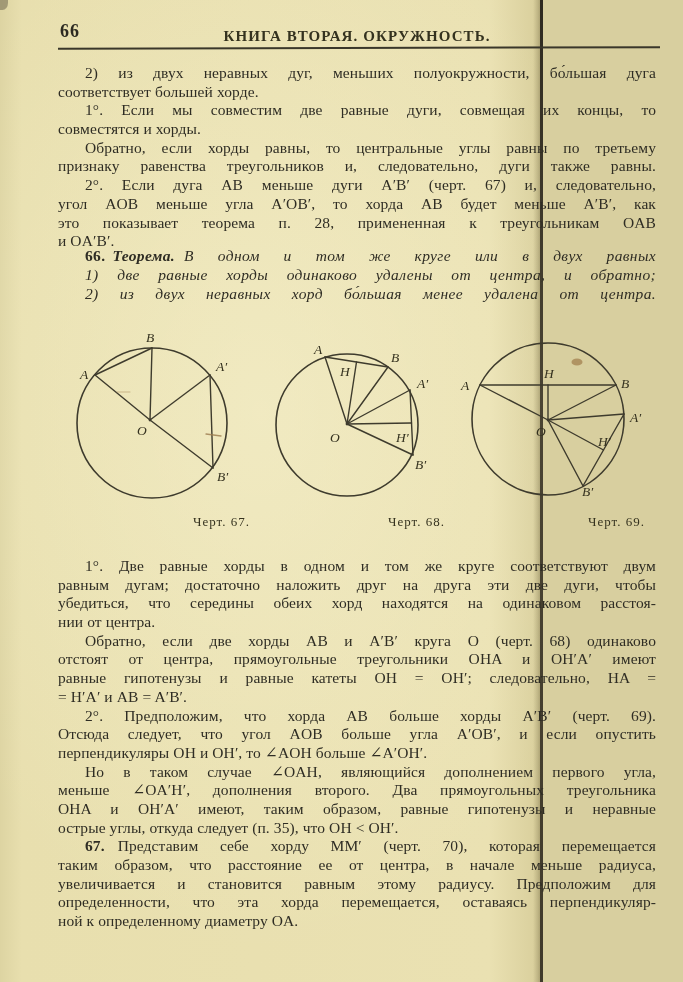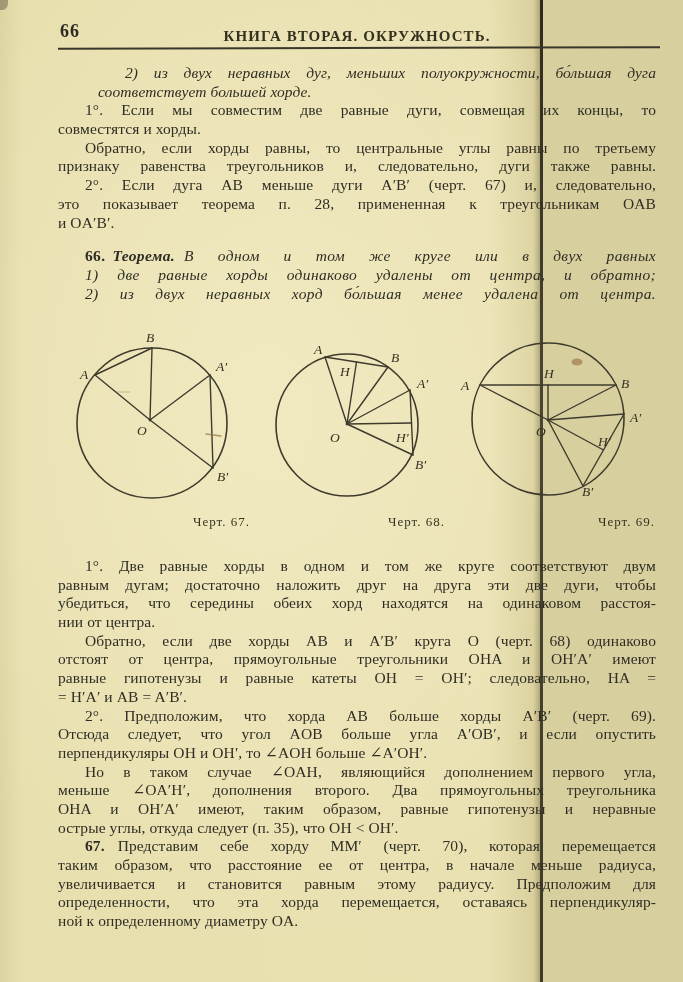--- a/index.html
+++ b/index.html
@@ -25,34 +25,34 @@
   .running-head{position:absolute;left:58px;top:28px;width:598px;text-align:center;
     font-size:15px;font-weight:600;letter-spacing:1.1px;color:#34321f;}
   .head-rule{position:absolute;left:58px;top:47px;width:602px;height:2px;
     background:#3a372a;transform:rotate(-.15deg);}
 
   .col{position:absolute;left:58px;width:598px;}
   .ln{height:18.7px;font-size:15.5px;line-height:18.7px;letter-spacing:.1px;
     text-align:justify;text-align-last:justify;white-space:nowrap;color:#2f2d24;}
   .ln.end{text-align-last:left;}
   .ln.ind{text-indent:27px;}
-  .it{font-style:italic;margin-left:40px;}
+  .it{}
   .sec-theorem .ln{font-style:italic;height:19px;line-height:19px;letter-spacing:.35px;}
   .lead-num{font-weight:bold;font-style:normal;margin-right:7px;}
   .lead-word{font-weight:bold;font-style:italic;margin-right:9px;}
   .lead67{font-weight:bold;margin-right:13px;}
 
   .fig{position:absolute;top:330px;}
   #fig67{left:60px;} #fig68{left:265px;} #fig69{left:455px;}
   .fig svg{overflow:visible;}
   .fig-label{font-family:"Liberation Serif","DejaVu Serif",serif;
     font-style:italic;font-size:13.5px;fill:#34311f;}
   .caption{position:absolute;top:514px;font-size:13px;letter-spacing:1px;
     color:#35321f;text-align:right;}
-  #cap67{left:60px;width:190px;} #cap68{left:265px;width:180px;} #cap69{left:455px;width:200px;}
+  #cap67{left:60px;width:190px;} #cap68{left:265px;width:180px;} #cap69{left:445px;width:200px;}
 </style>
 </head>
 <body>
 
 <div class="page">
   <div class="edge-shade"></div>
   <div class="edge-line"></div>
   <div class="corner-speck"></div>
 
   <div class="page-num">66</div>
@@ -60,20 +60,21 @@
   <div class="head-rule"></div>
 
   <section class="col" style="top:64px">
     <div class="ln it ind">2) из двух неравных дуг, меньших полуокружности, бо́льшая дуга</div>
     <div class="ln it end">соответствует большей хорде.</div>
     <div class="ln ind">1°. Если мы совместим две равные дуги, совмещая их концы, то</div>
     <div class="ln end">совместятся и хорды.</div>
     <div class="ln ind">Обратно, если хорды равны, то центральные углы равны по третьему</div>
     <div class="ln">признаку равенства треугольников и, следовательно, дуги также равны.</div>
     <div class="ln ind">2°. Если дуга AB меньше дуги A′B′ (черт. 67) и, следовательно,</div>
+    <div class="ln">угол AOB меньше угла A′OB′, то хорда AB будет меньше A′B′, как</div>
     <div class="ln">это показывает теорема п. 28, примененная к треугольникам OAB</div>
     <div class="ln end">и OA′B′.</div>
   </section>
 
   <section class="col sec-theorem" style="top:246px">
     <div class="ln ind"><span class="lead-num">66.</span><span class="lead-word">Теорема.</span><span>В одном и том же круге или в двух равных</span></div>
     <div class="ln ind">1) две равные хорды одинаково удалены от центра, и обратно;</div>
     <div class="ln ind">2) из двух неравных хорд бо́льшая менее удалена от центра.</div>
   </section>
 

